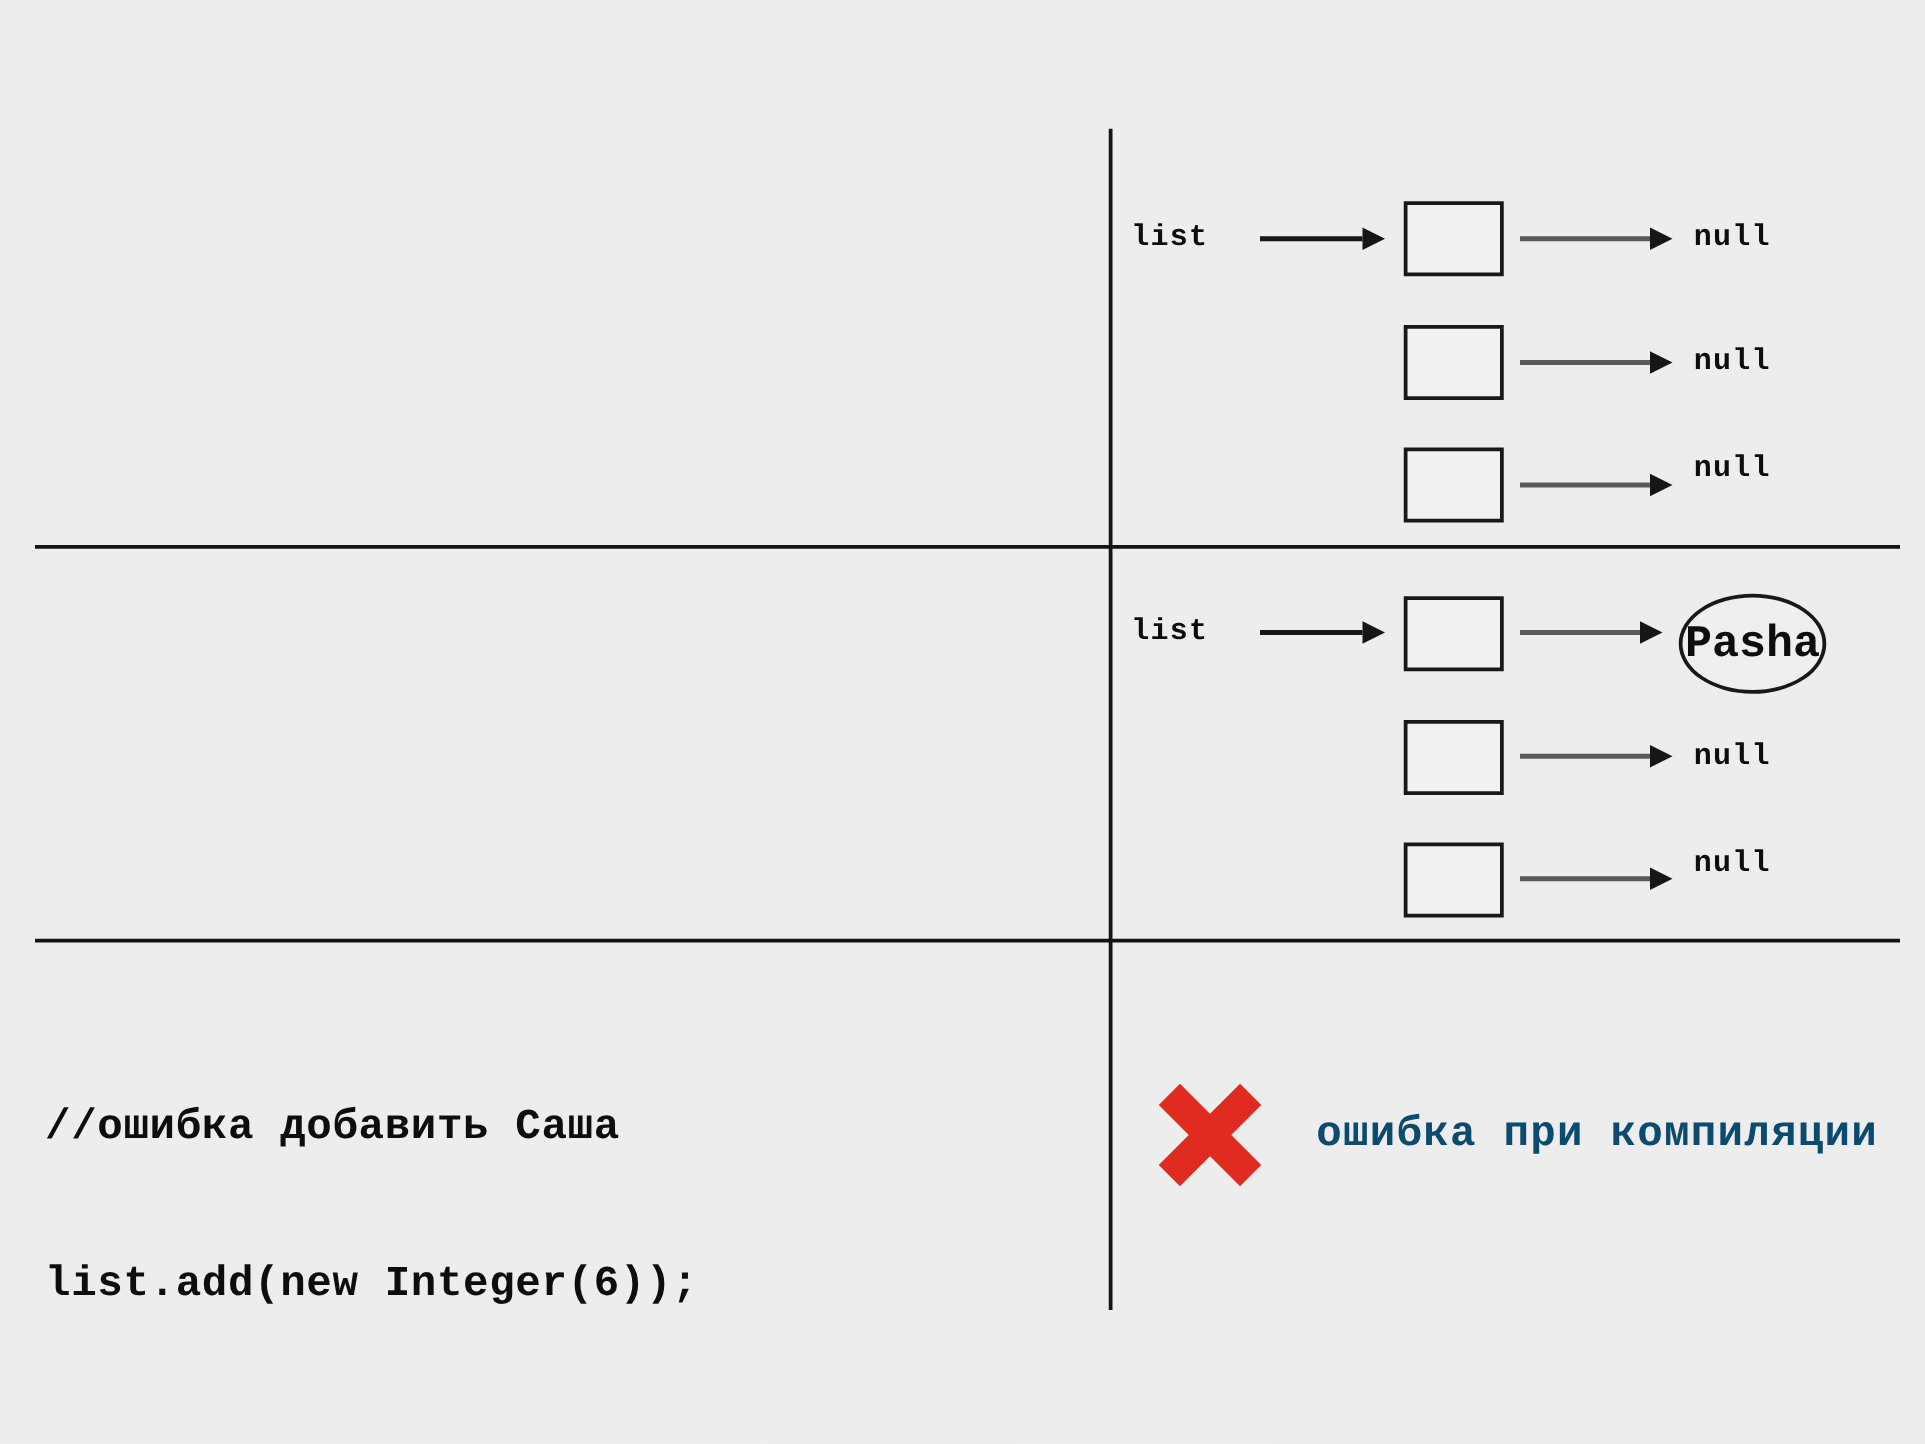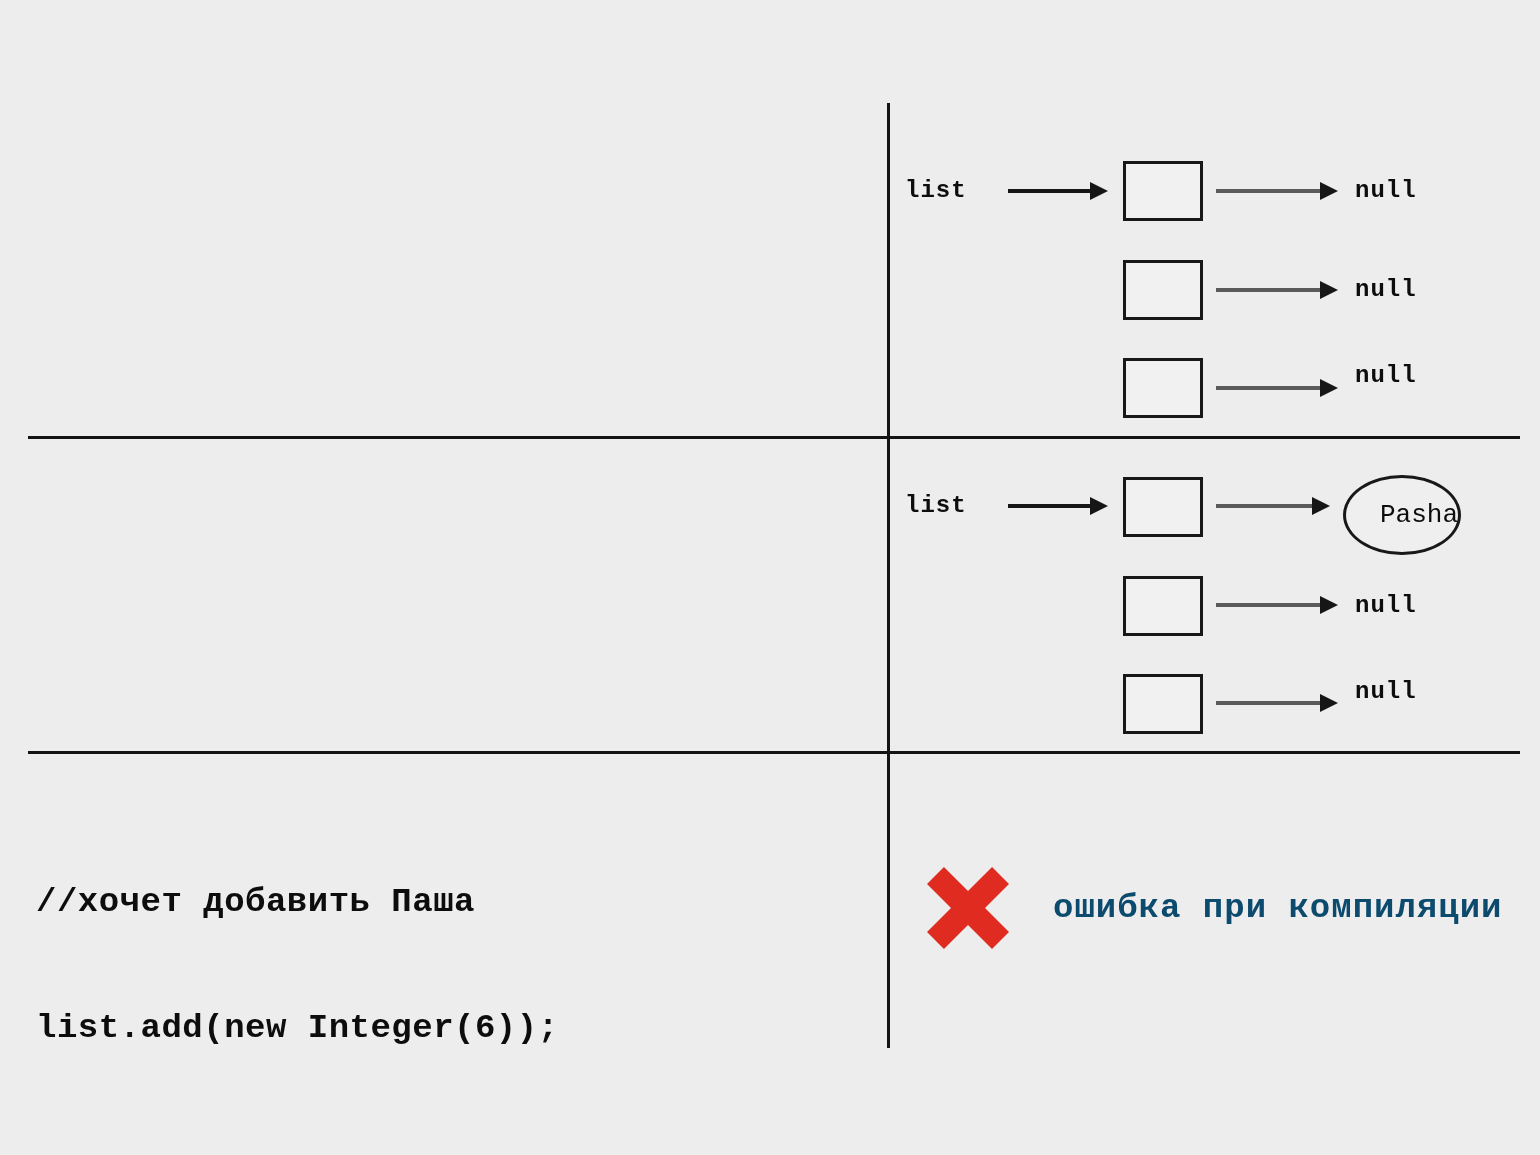--- a/index.html
+++ b/index.html
@@ -63,23 +63,23 @@
   }
   .arrow.gray { background: #5a5a5a; }
   .oval {
     position: absolute;
     left: 1343px; top: 475px;
     width: 112px; height: 74px;
     border: 3px solid #181818;
     border-radius: 50%;
     display: flex;
     align-items: center;
-    justify-content: flex-end;
-    font-size: 26px;
-    font-weight: normal;
+    justify-content: center;
+    font-size: 36px;
+    font-weight: bold;
     background: #efefef;
   }
   .cross {
     position: absolute;
     left: 921px; top: 861px;
     width: 93px; height: 93px;
   }
   .cross .bar {
     position: absolute;
     left: 50%; top: 50%;
@@ -138,21 +138,21 @@
     <span class="cell" style="left:1123px; top:576px"></span>
     <span class="arrow gray" style="left:1216px; top:603px; width:104px"></span>
     <span class="lbl" style="left:1355px; top:585px">null</span>
 
     <span class="cell" style="left:1123px; top:674px"></span>
     <span class="arrow gray" style="left:1216px; top:701px; width:104px"></span>
     <span class="lbl" style="left:1355px; top:671px">null</span>
   </div>
 
   <div class="code" style="left:36px; top:797px">
-    <div>//хочет добавить Паша</div>
+    <div>//ошибка добавить Саша</div>
     <div>list.add(new Integer(6));</div>
     
     
   </div>
 
   <div>
     <span class="cross">
       <span class="bar b1"></span>
       <span class="bar b2"></span>
     </span>

